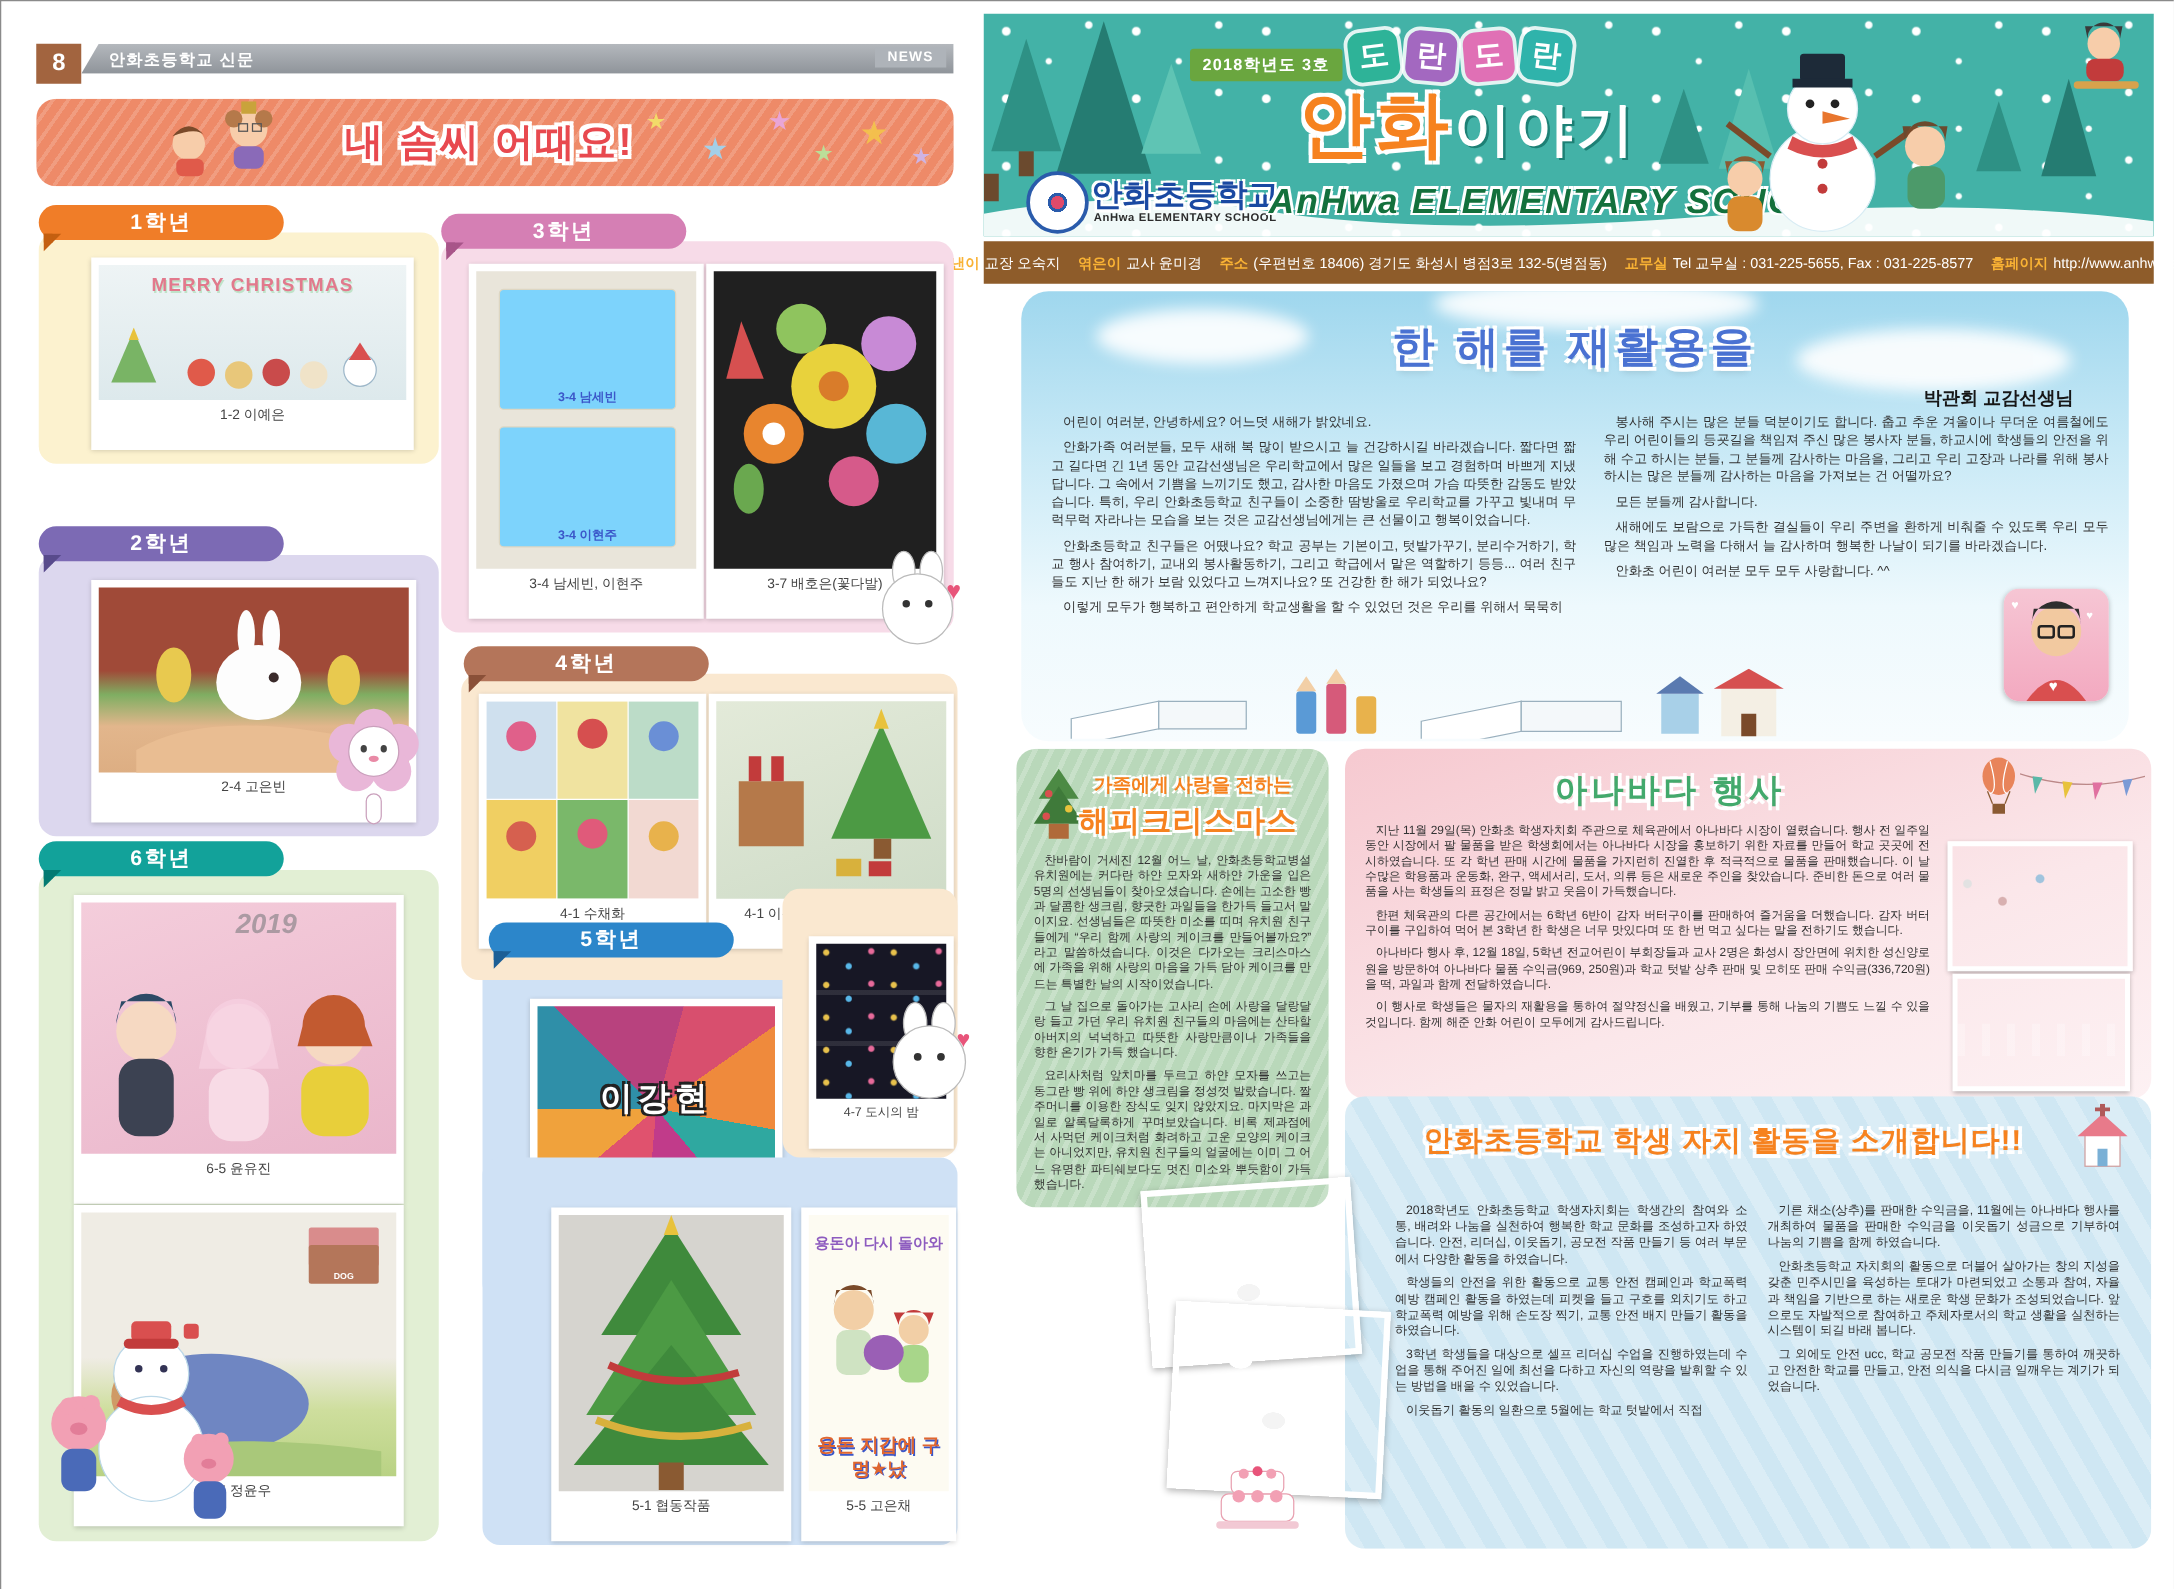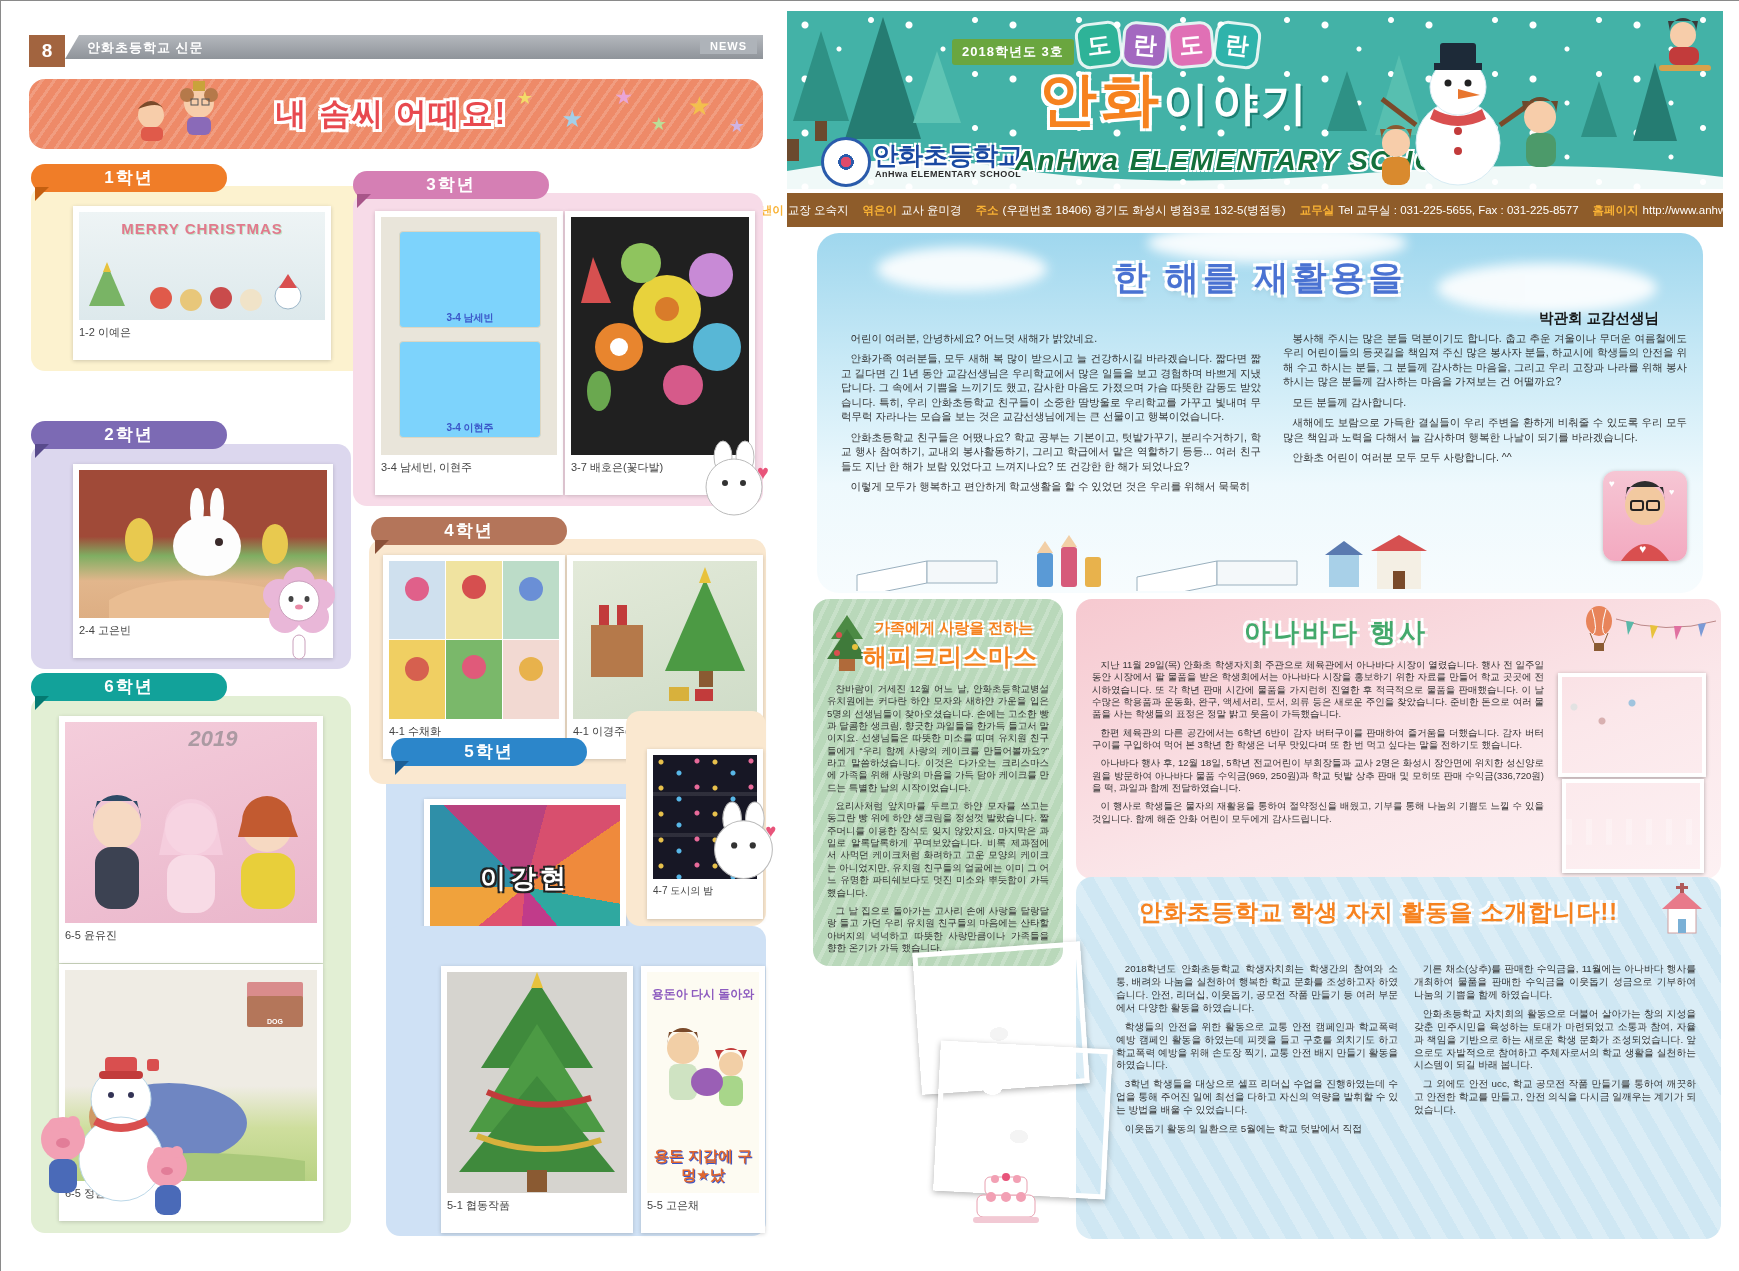--- a/index.html
+++ b/index.html
@@ -13,21 +13,21 @@
   .newsbox{position:absolute;right:6px;top:3px;background:#aeb3b9;color:#fff;font-size:11px;font-weight:bold;padding:2px 10px;letter-spacing:1px;}
   .banner{position:absolute;left:8px;top:58px;width:734px;height:70px;border-radius:16px;background:#ee8a68;background-image:repeating-linear-gradient(125deg,rgba(255,255,255,.16) 0 3px,transparent 3px 10px);overflow:hidden;}
   .banner-title{position:absolute;left:50%;top:50%;transform:translate(-52%,-50%);font-size:31px;font-weight:800;color:#e8494f;letter-spacing:2px;white-space:nowrap;
     text-shadow:-3px -3px 0 #fff,3px -3px 0 #fff,-3px 3px 0 #fff,3px 3px 0 #fff,0 -3px 0 #fff,0 3px 0 #fff,-3px 0 0 #fff,3px 0 0 #fff;}
   .bstar{position:absolute;font-size:18px;opacity:.95;}
   .gtab{position:absolute;width:196px;height:28px;border-radius:15px;color:#fff;font-size:17px;font-weight:bold;text-align:center;line-height:28px;letter-spacing:2px;z-index:6;}
   .gtab .fold{position:absolute;left:4px;bottom:-9px;width:0;height:0;border:7px solid transparent;}
   .gsec{position:absolute;border-radius:14px;z-index:2;}
   .frame{position:absolute;background:#fff;box-shadow:0 1px 4px rgba(0,0,0,.18);padding:6px;z-index:4;}
   .art{position:relative;width:100%;height:calc(100% - 34px);overflow:hidden;}
-  .cap{height:22px;line-height:24px;font-size:11px;color:#444;white-space:nowrap;overflow:hidden;}
+  .cap{height:22px;line-height:24px;text-align:center;font-size:11px;color:#444;white-space:nowrap;overflow:hidden;}
   .ovl{position:absolute;left:0;right:0;text-align:center;font-weight:bold;}
   
   .a-merry{background:linear-gradient(180deg,#eef4f5,#dde9ec);}
   .a-merry .ovl{top:8px;font-size:15px;color:#e2798c;letter-spacing:1px;text-shadow:1px 1px 0 #bfe3c9;}
   .a-rabbit{background:linear-gradient(180deg,#a04a38 0%,#a04a38 45%,#7fae62 58%,#e2b68c 75%,#ddae83 100%);}
   .a-yujin{background:linear-gradient(160deg,#f4cddb,#eab6cb);}
   .a-yujin .ovl{top:4px;font-size:22px;color:#9a8f96;font-style:italic;opacity:.8;margin-left:44px;}
   .a-dog{background:linear-gradient(180deg,#efece4 0%,#efece4 55%,#cede9d 75%,#b9d284 100%);}
   .a-dog .ovl{top:26px;left:auto;right:14px;width:56px;font-size:7px;color:#fff;background:#b4765a;border-radius:2px;padding:22px 0 2px 0;box-shadow:0 -14px 0 #d98c8c;}
   .a-cards{background:#e9e5da;}
@@ -113,21 +113,21 @@
       </svg>
       <div class="banner-title">내 솜씨 어때요!</div>
       <span class="bstar" style="right:230px;top:8px;color:#f3e06a;">★</span>
       <span class="bstar" style="right:180px;top:26px;color:#9fd3ef;font-size:24px;">★</span>
       <span class="bstar" style="right:130px;top:6px;color:#e8a7dd;font-size:21px;">★</span>
       <span class="bstar" style="right:96px;top:34px;color:#b8e39a;">★</span>
       <span class="bstar" style="right:52px;top:12px;color:#f3c24c;font-size:26px;">★</span>
       <span class="bstar" style="right:18px;top:36px;color:#cdb6ea;">★</span>
     </div>
 
-    <div class="gsec" style="left:10px;top:165px;width:320px;height:185px;background:#fcf2cf;padding-left:33px;">
+    <div class="gsec" style="left:10px;top:165px;width:320px;height:185px;background:#fcf2cf;">
       <div class="frame" style="left:42px;top:20px;width:246px;height:142px;">
         <div class="art a-merry">
           <span class="ovl">MERRY CHRISTMAS</span>
           <svg class="abs" style="left:4px;bottom:2px;" width="238" height="56" viewBox="0 0 238 56">
             <polygon points="24,2 6,44 42,44" fill="#79b465"></polygon>
               <polygon points="24,0 20,10 28,10" fill="#e8c23c"></polygon>
             <circle cx="78" cy="36" r="11" fill="#e05a4a"></circle>
               <circle cx="108" cy="38" r="11" fill="#e8c77a"></circle>
             <circle cx="138" cy="36" r="11" fill="#c94b4b"></circle>
               <circle cx="168" cy="38" r="11" fill="#f0e3c8"></circle>
@@ -501,22 +501,22 @@
           <polygon points="22,16 2,46 42,46" fill="#3f7a3a"></polygon>
         <rect x="14" y="46" width="16" height="12" fill="#b06a3a"></rect>
         <circle cx="14" cy="22" r="3" fill="#d94f4f"></circle>
           <circle cx="30" cy="34" r="3" fill="#e8c23c"></circle>
           <circle cx="12" cy="40" r="3" fill="#d94f4f"></circle>
       </svg>
       <div class="bg-t1">가족에게 사랑을 전하는</div>
       <div class="bg-t2">해피크리스마스</div>
       <div class="coltext">
         <p>찬바람이 거세진 12월 어느 날, 안화초등학교병설유치원에는 커다란 하얀 모자와 새하얀 가운을 입은 5명의 선생님들이 찾아오셨습니다. 손에는 고소한 빵과 달콤한 생크림, 향긋한 과일들을 한가득 들고서 말이지요. 선생님들은 따뜻한 미소를 띠며 유치원 친구들에게 “우리 함께 사랑의 케이크를 만들어볼까요?” 라고 말씀하셨습니다. 이것은 다가오는 크리스마스에 가족을 위해 사랑의 마음을 가득 담아 케이크를 만드는 특별한 날의 시작이었습니다.</p>
+        <p>그 날 집으로 돌아가는 고사리 손에 사랑을 달랑달랑 들고 가던 우리 유치원 친구들의 마음에는 산타할아버지의 넉넉하고 따뜻한 사랑만큼이나 가족들을 향한 온기가 가득 했습니다.</p>
         <p>요리사처럼 앞치마를 두르고 하얀 모자를 쓰고는 동그란 빵 위에 하얀 생크림을 정성껏 발랐습니다. 짤주머니를 이용한 장식도 잊지 않았지요. 마지막은 과일로 알록달록하게 꾸며보았습니다. 비록 제과점에서 사먹던 케이크처럼 화려하고 고운 모양의 케이크는 아니었지만, 유치원 친구들의 얼굴에는 이미 그 어느 유명한 파티쉐보다도 멋진 미소와 뿌듯함이 가득했습니다.</p>
-        <p>그 날 집으로 돌아가는 고사리 손에 사랑을 달랑달랑 들고 가던 우리 유치원 친구들의 마음에는 산타할아버지의 넉넉하고 따뜻한 사랑만큼이나 가족들을 향한 온기가 가득 했습니다.</p>
       </div>
     </div>
 
     <div class="box-feature box-pink">
       <div class="bp-title">아나바다 행사</div>
       <svg class="abs" style="left:508px;top:6px;" width="30" height="52" viewBox="0 0 30 52">
         <ellipse cx="15" cy="16" rx="13" ry="15" fill="#e8845a"></ellipse>
           <path d="M8 4 q7 24 0 26 M22 4 q-7 24 0 26" stroke="#fff" fill="none"></path>
         <rect x="10" y="38" width="10" height="8" fill="#8a5a32"></rect>
           <line x1="6" y1="28" x2="10" y2="38" stroke="#8a5a32"></line>

